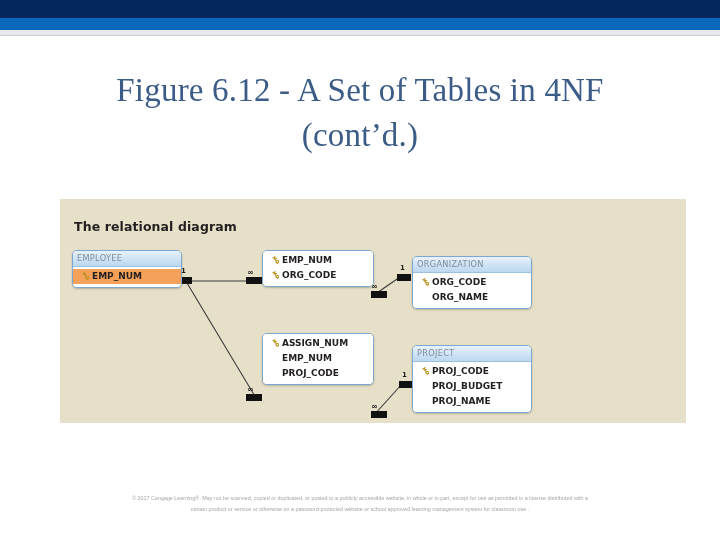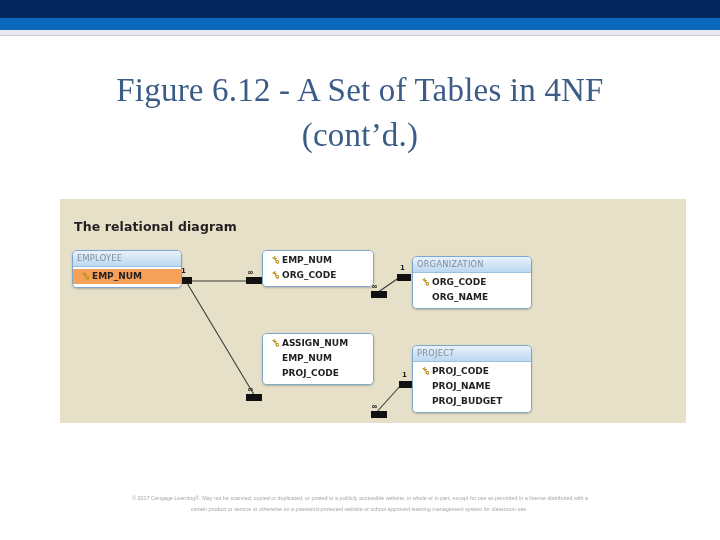--- a/index.html
+++ b/index.html
@@ -208,25 +208,25 @@
 
   <div class="entity" style="left:352px;top:146px;width:120px;">
     <div class="entity-header">PROJECT</div>
     <div class="entity-body">
       <div class="attr">
         <span class="key-slot"><span class="key-glyph">⚷</span></span>
         <span class="attr-label">PROJ_CODE</span>
       </div>
       <div class="attr">
         <span class="key-slot"></span>
+        <span class="attr-label">PROJ_BUDGET</span>
+      </div>
+      <div class="attr">
+        <span class="key-slot"></span>
         <span class="attr-label">PROJ_NAME</span>
-      </div>
-      <div class="attr">
-        <span class="key-slot"></span>
-        <span class="attr-label">PROJ_BUDGET</span>
       </div>
     </div>
   </div>
 
 </div>
 
 <div id="footer">
   <div>© 2017 Cengage Learning®. May not be scanned, copied or duplicated, or posted to a publicly accessible website, in whole or in part, except for use as permitted in a license distributed with a</div>
   <div>certain product or service or otherwise on a password-protected website or school approved learning management system for classroom use .</div>
 </div>

